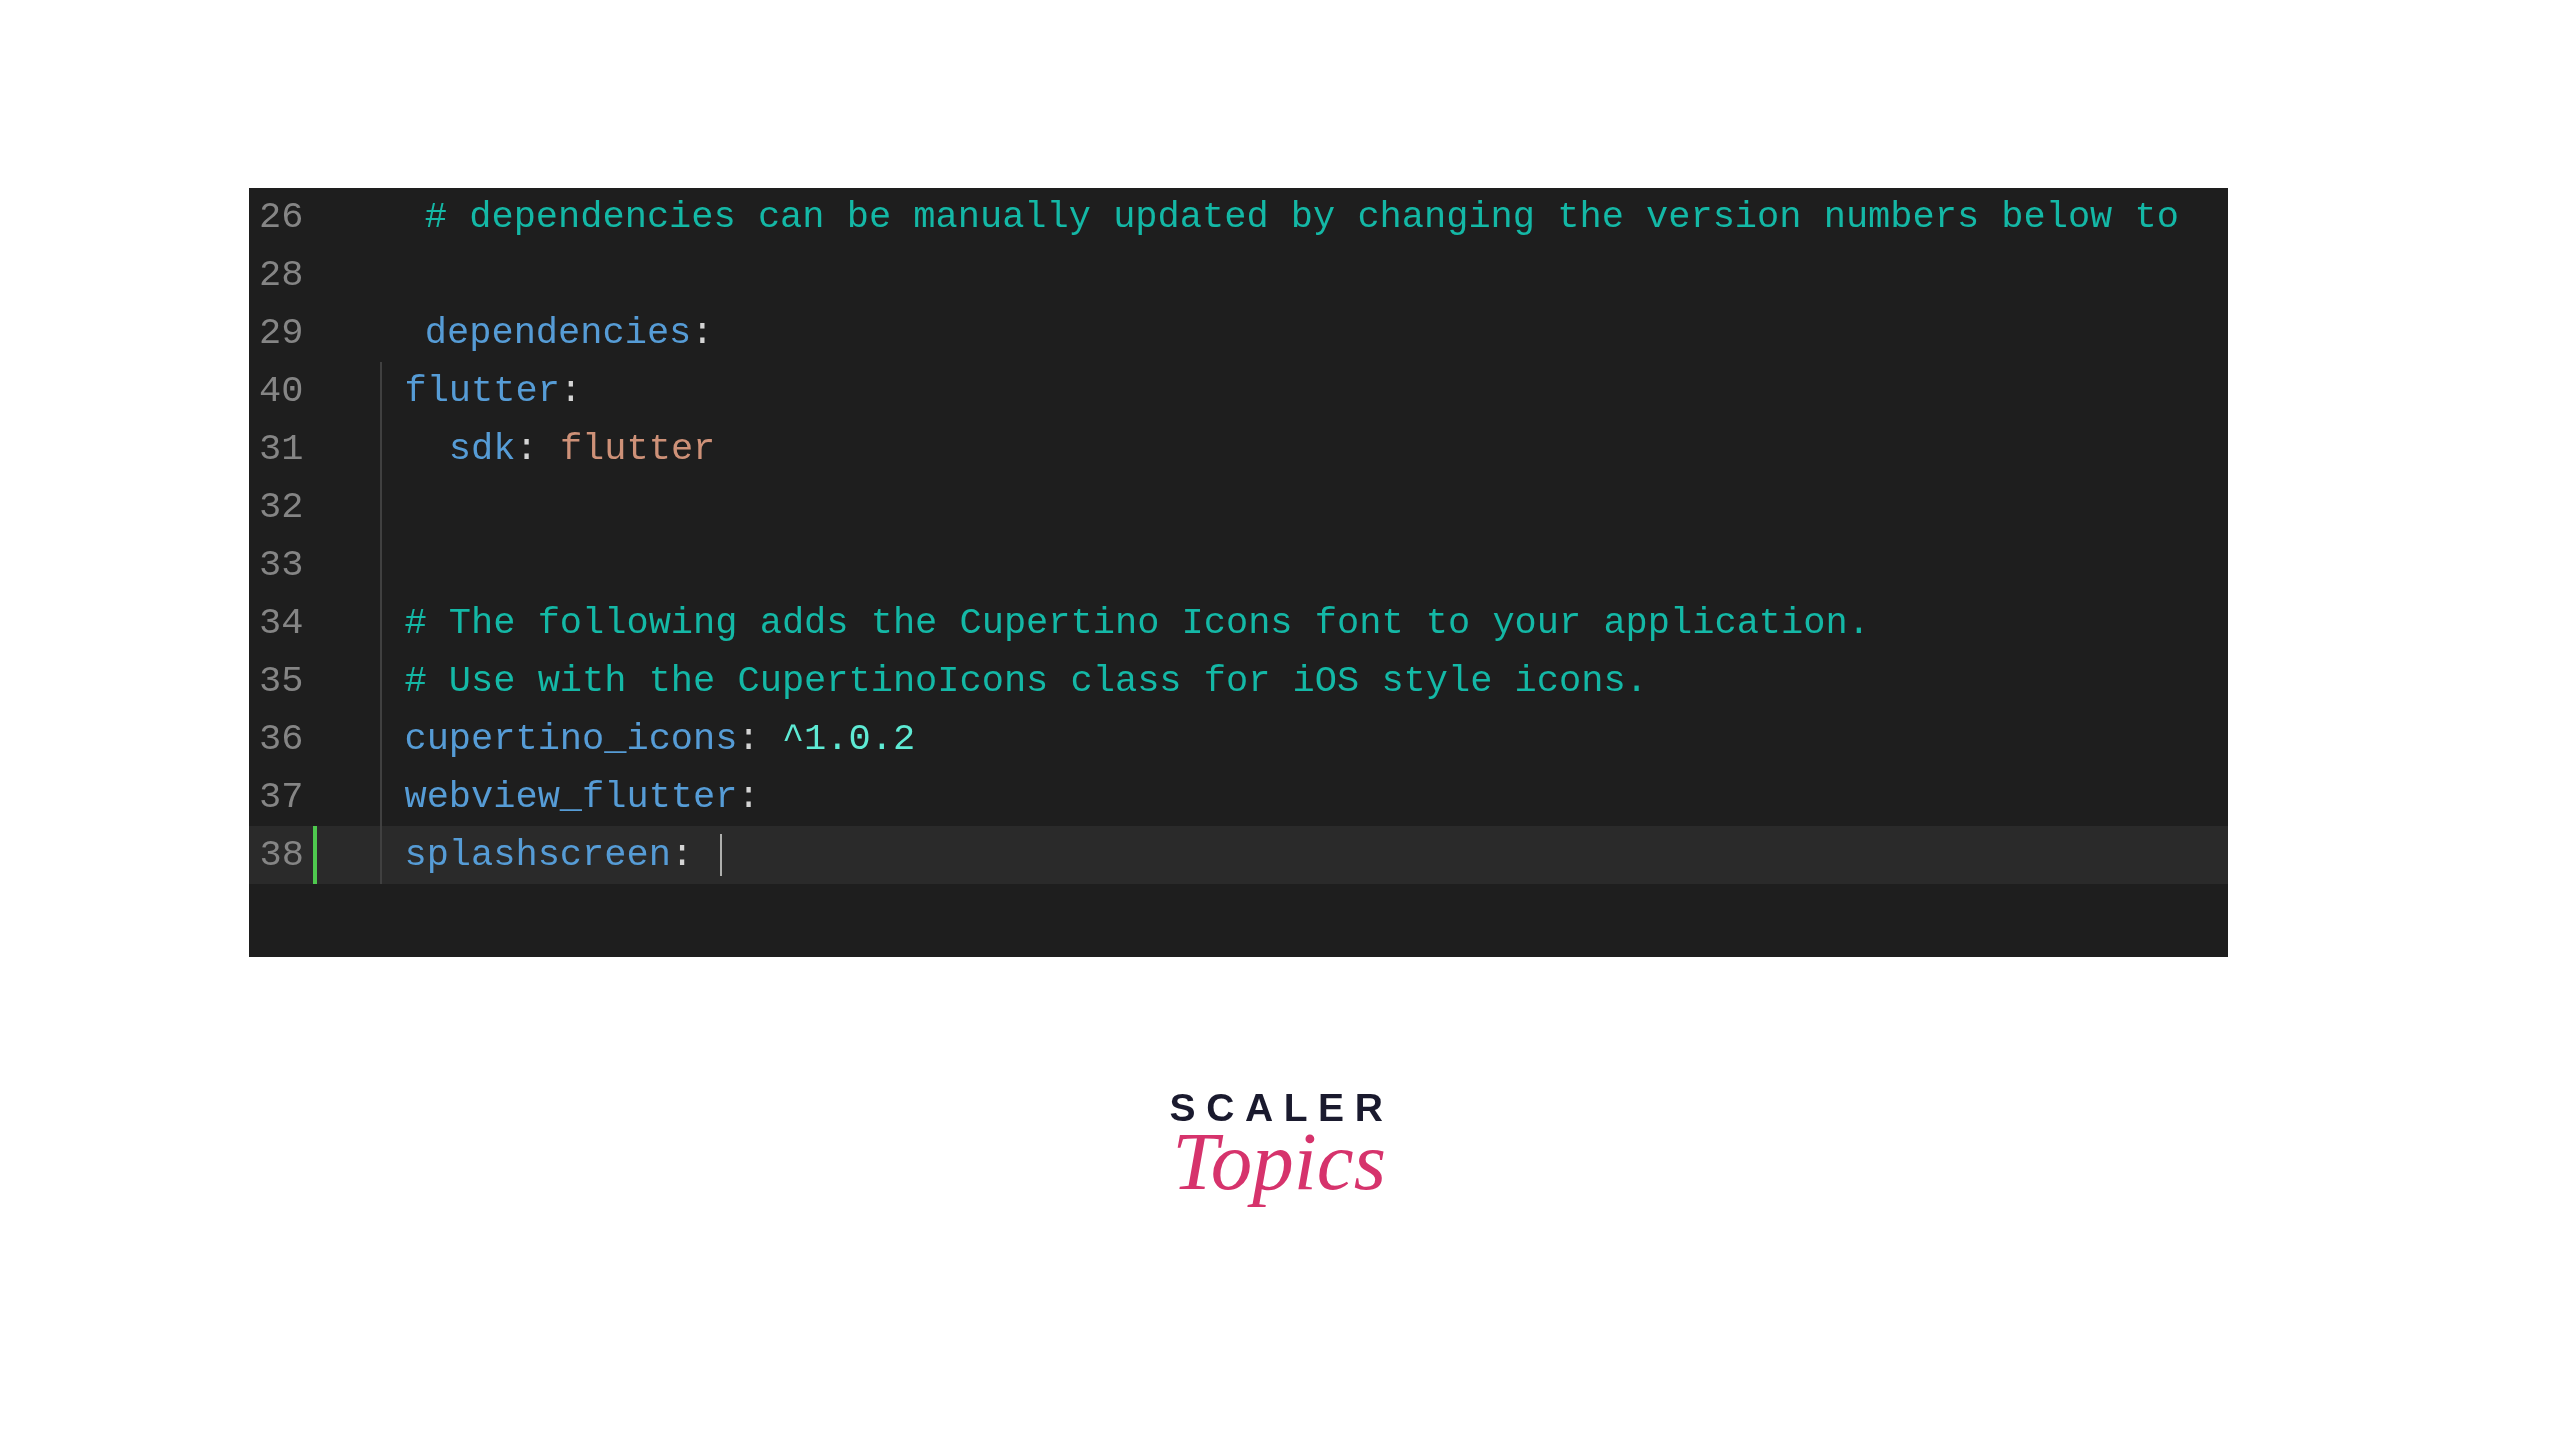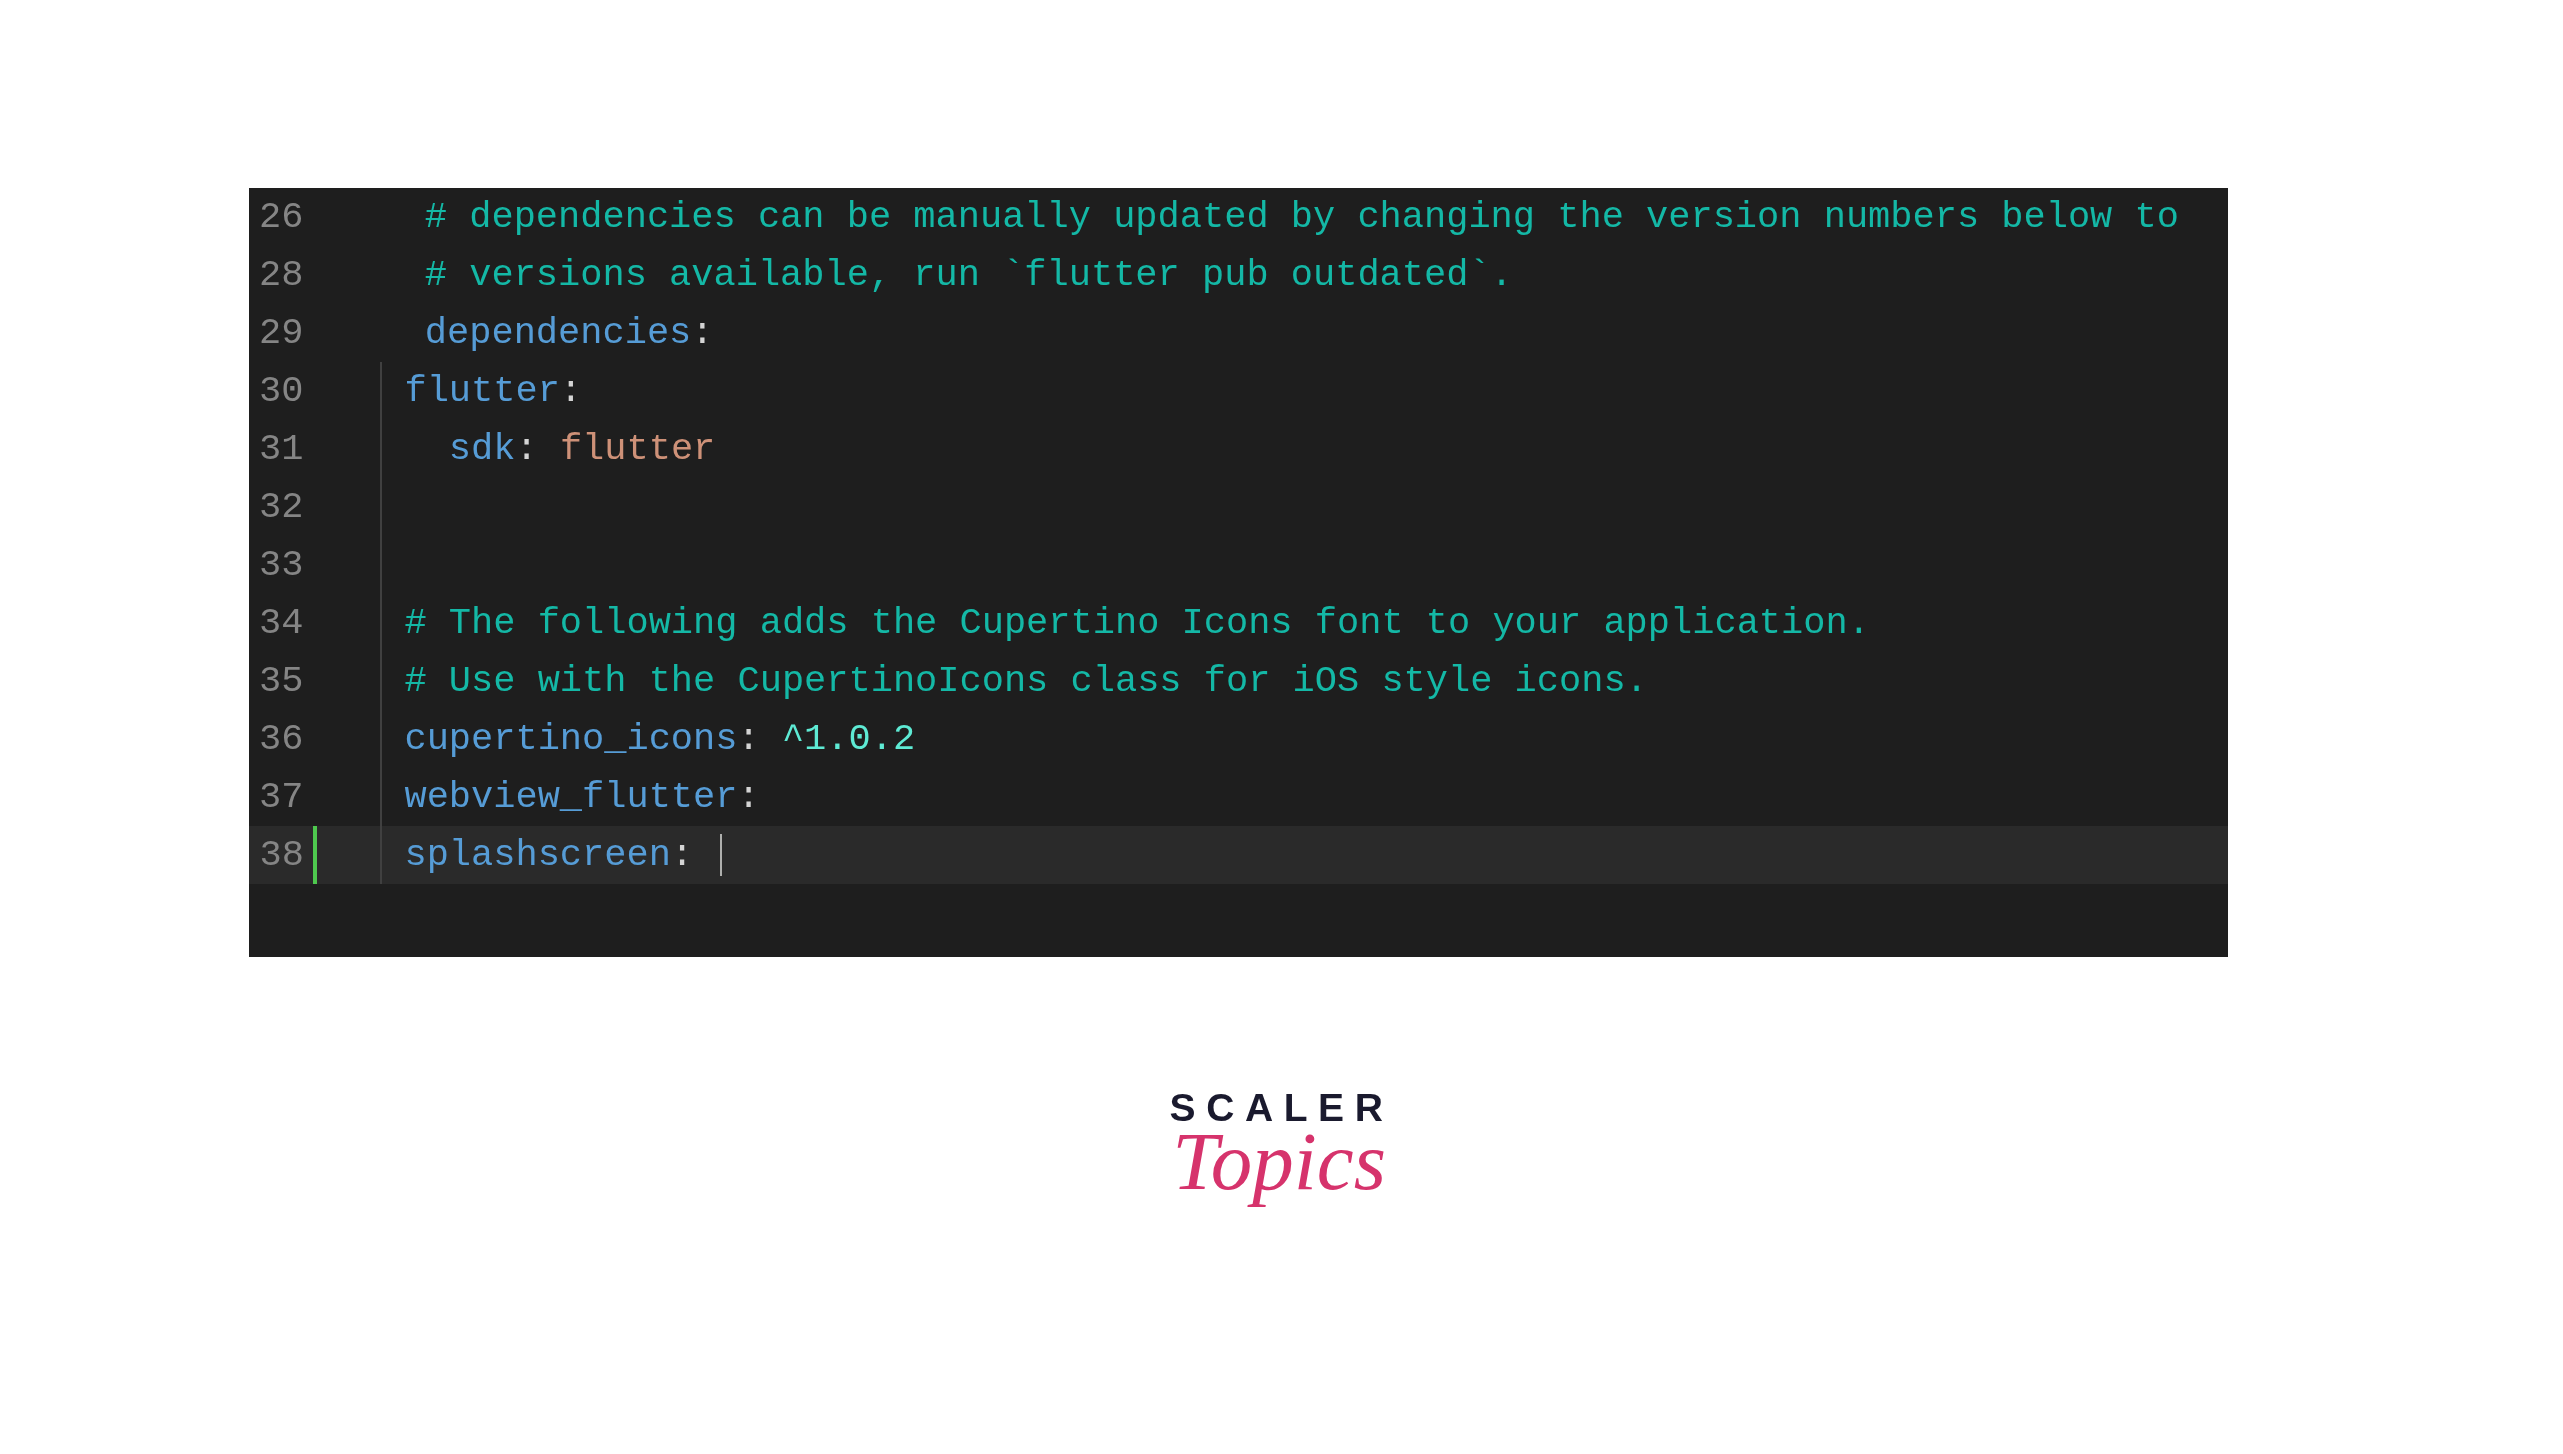--- a/index.html
+++ b/index.html
@@ -116,28 +116,27 @@
 </head>
 <body>
 
 <div class="editor-container">
 <div class="code-line">
       <div class="line-number">26</div>
       <div class="line-content"><span>  </span><span>  </span><span class="syntax-comment"># dependencies can be manually updated by changing the version numbers below to</span></div>
     </div>
     <div class="code-line">
       <div class="line-number">28</div>
-      <div class="line-content"><span>  </span><span>  </span><span class="syntax-comment"># versions available, run `flutter pub outdated`.</span></div>
     </div>
     <div class="code-line">
       <div class="line-number">29</div>
       <div class="line-content"><span>  </span><span>  </span><span class="syntax-key">dependencies</span><span class="syntax-colon">:</span></div>
     </div>
     <div class="code-line">
-      <div class="line-number">30</div>
+      <div class="line-number">40</div>
       <div class="line-content"><span>  </span><span class="indent-guide"></span><span class="syntax-key">flutter</span><span class="syntax-colon">:</span></div>
     </div>
     <div class="code-line">
       <div class="line-number">31</div>
       <div class="line-content"><span>  </span><span class="indent-guide"></span><span>  </span><span class="syntax-key">sdk</span><span class="syntax-colon">: </span><span class="syntax-value">flutter</span></div>
     </div>
     <div class="code-line">
       <div class="line-number">32</div>
       <div class="line-content"><span>  </span><span class="indent-guide"></span></div>
     </div>

